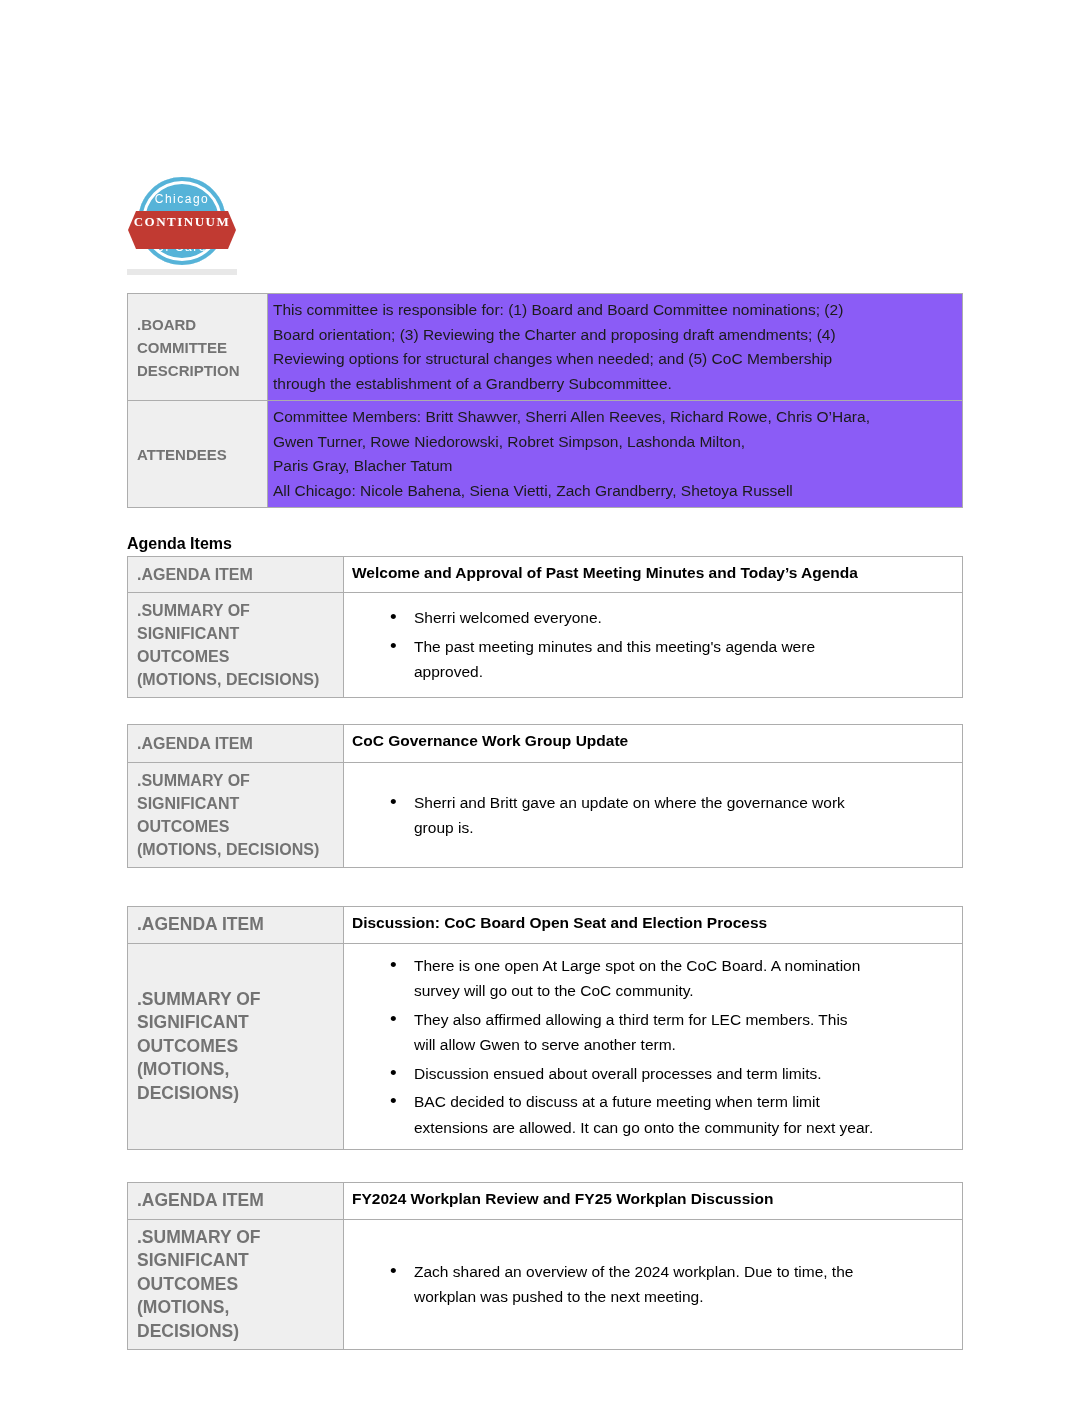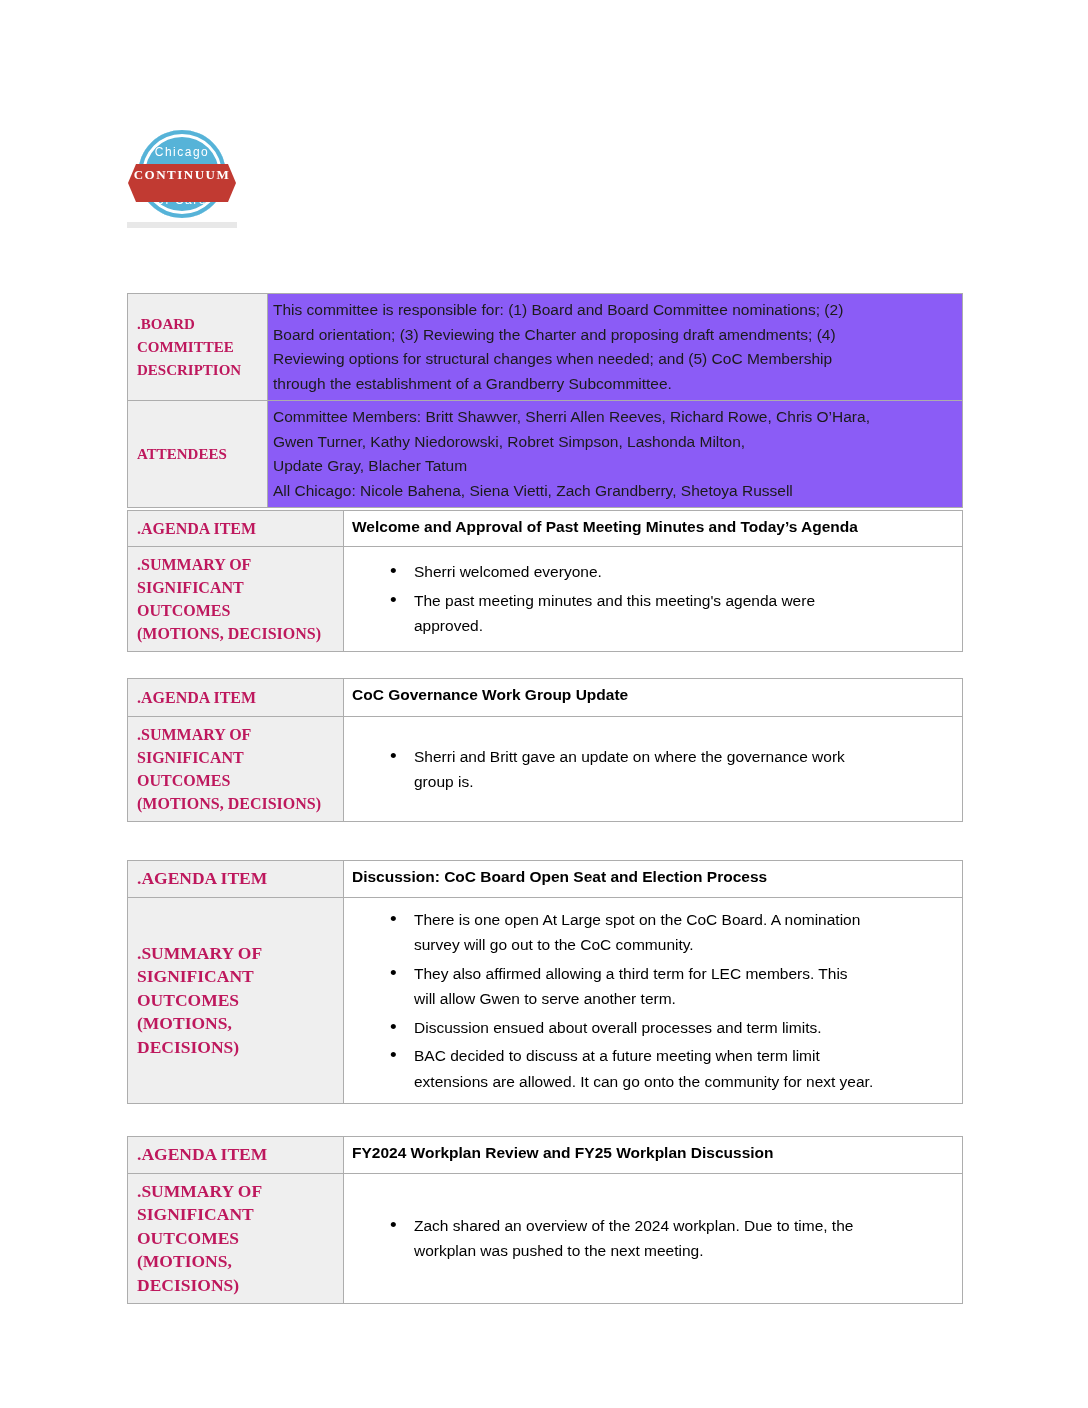--- a/index.html
+++ b/index.html
@@ -6,21 +6,21 @@
   html, body { margin: 0; padding: 0; background: #ffffff; }
   body {
     width: 1088px; height: 1408px;
     font-family: "Liberation Sans", "DejaVu Sans", sans-serif;
     color: #1b1b1b;
     overflow: hidden;
   }
   .page { padding: 125px 126px 0 127px; width: 1088px; }
 
   
-  .header-row { display: flex; justify-content: space-between; align-items: flex-start; height: 150px; }
+  .header-row { display: flex; justify-content: space-between; align-items: flex-end; height: 150px; }
 
   
   .logo { position: relative; width: 110px; height: 101px; margin-top: 2px; }
   .logo-circle {
     position: absolute; left: 11px; top: 3px; width: 88px; height: 88px;
     border-radius: 50%; background: #56b3d8;
     box-shadow: inset 0 0 0 4px #56b3d8, inset 0 0 0 7px #ffffff;
   }
   .logo-top, .logo-bottom {
     position: absolute; left: 0; right: 0; text-align: center;
@@ -38,22 +38,22 @@
   .logo-strip { position: absolute; left: 0; right: 0; bottom: 0; height: 6px; background: #e8e8e8; }
 
   
   .header-text { text-align: right; font-size: 15.5px; line-height: 25px; padding-top: 6px; color: #000; }
 
   
   table { border-collapse: collapse; table-layout: fixed; width: 835px; }
   table { border: 1px solid #8f8f8f; }
   td { border: 1px solid #adadad; vertical-align: middle; }
   .label-cell {
-    background: #efefef; color: #be185d; font-weight: bold;
-    padding: 6px 10px 6px 9px; line-height: 23px; font-family: Liberation Serif, serif;
+    background: #efefef; color: #737373; font-weight: bold;
+    padding: 6px 10px 6px 9px; line-height: 23px;
   }
   .content-cell { background: #8b5cf6; padding: 4px 8px 4px 5px; }
 
   
   .info-table { margin-top: 18px; }
   .info-table .label-cell { font-size: 15px; width: 140px; }
   .info-table .content-cell { font-size: 15.5px; line-height: 24.5px; }
   .text-line { white-space: nowrap; }
 
   
@@ -109,28 +109,29 @@
         <div class="text-line">This committee is responsible for: (1) Board and Board Committee nominations; (2)</div>
         <div class="text-line">Board orientation; (3) Reviewing the Charter and proposing draft amendments; (4)</div>
         <div class="text-line">Reviewing options for structural changes when needed; and (5) CoC Membership</div>
         <div class="text-line">through the establishment of a Grandberry Subcommittee.</div>
       </td>
     </tr>
     <tr>
       <td class="label-cell">ATTENDEES</td>
       <td class="content-cell">
         <div class="text-line">Committee Members: Britt Shawver, Sherri Allen Reeves, Richard Rowe, Chris O’Hara,</div>
-        <div class="text-line">Gwen Turner, Kathy Niedorowski, Robret Simpson, Lashonda Milton,</div>
-        <div class="text-line">Update Gray, Blacher Tatum</div>
+        <div class="text-line">Gwen Turner, Rowe Niedorowski, Robret Simpson, Lashonda Milton,</div>
+        <div class="text-line">Paris Gray, Blacher Tatum</div>
         <div class="text-line">All Chicago: Nicole Bahena, Siena Vietti, Zach Grandberry, Shetoya Russell</div>
       </td>
     </tr>
   </tbody>
     </table>
 
+  <div class="agenda-heading">Agenda Items</div>
 
   <table class="agenda-table">
     <colgroup>
         <col style="width:216px">
         <col style="width:619px">
       </colgroup>
     <tbody>
         <tr>
       <td class="label-cell h30">.AGENDA ITEM</td>
       <td class="title-cell">Welcome and Approval of Past Meeting Minutes and Today’s Agenda</td>

